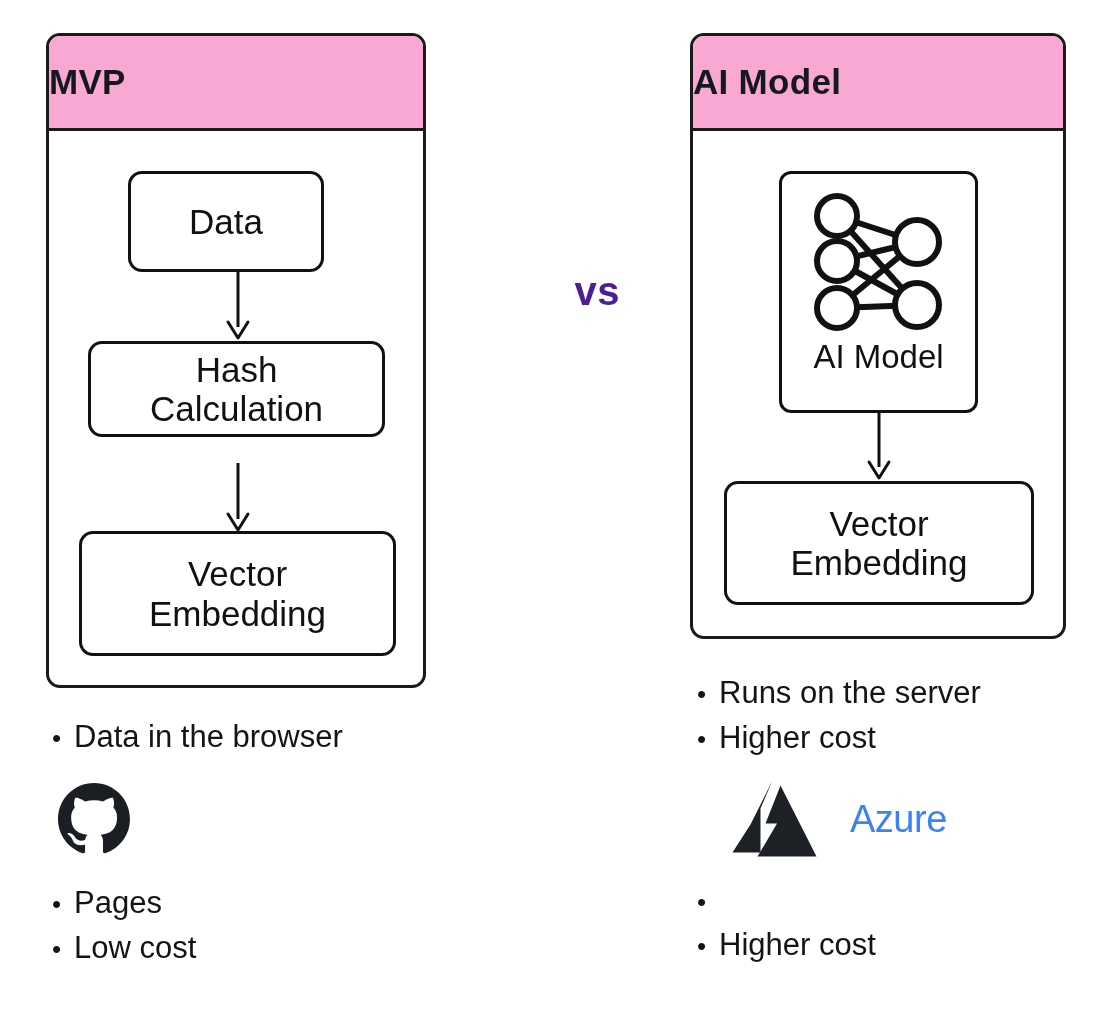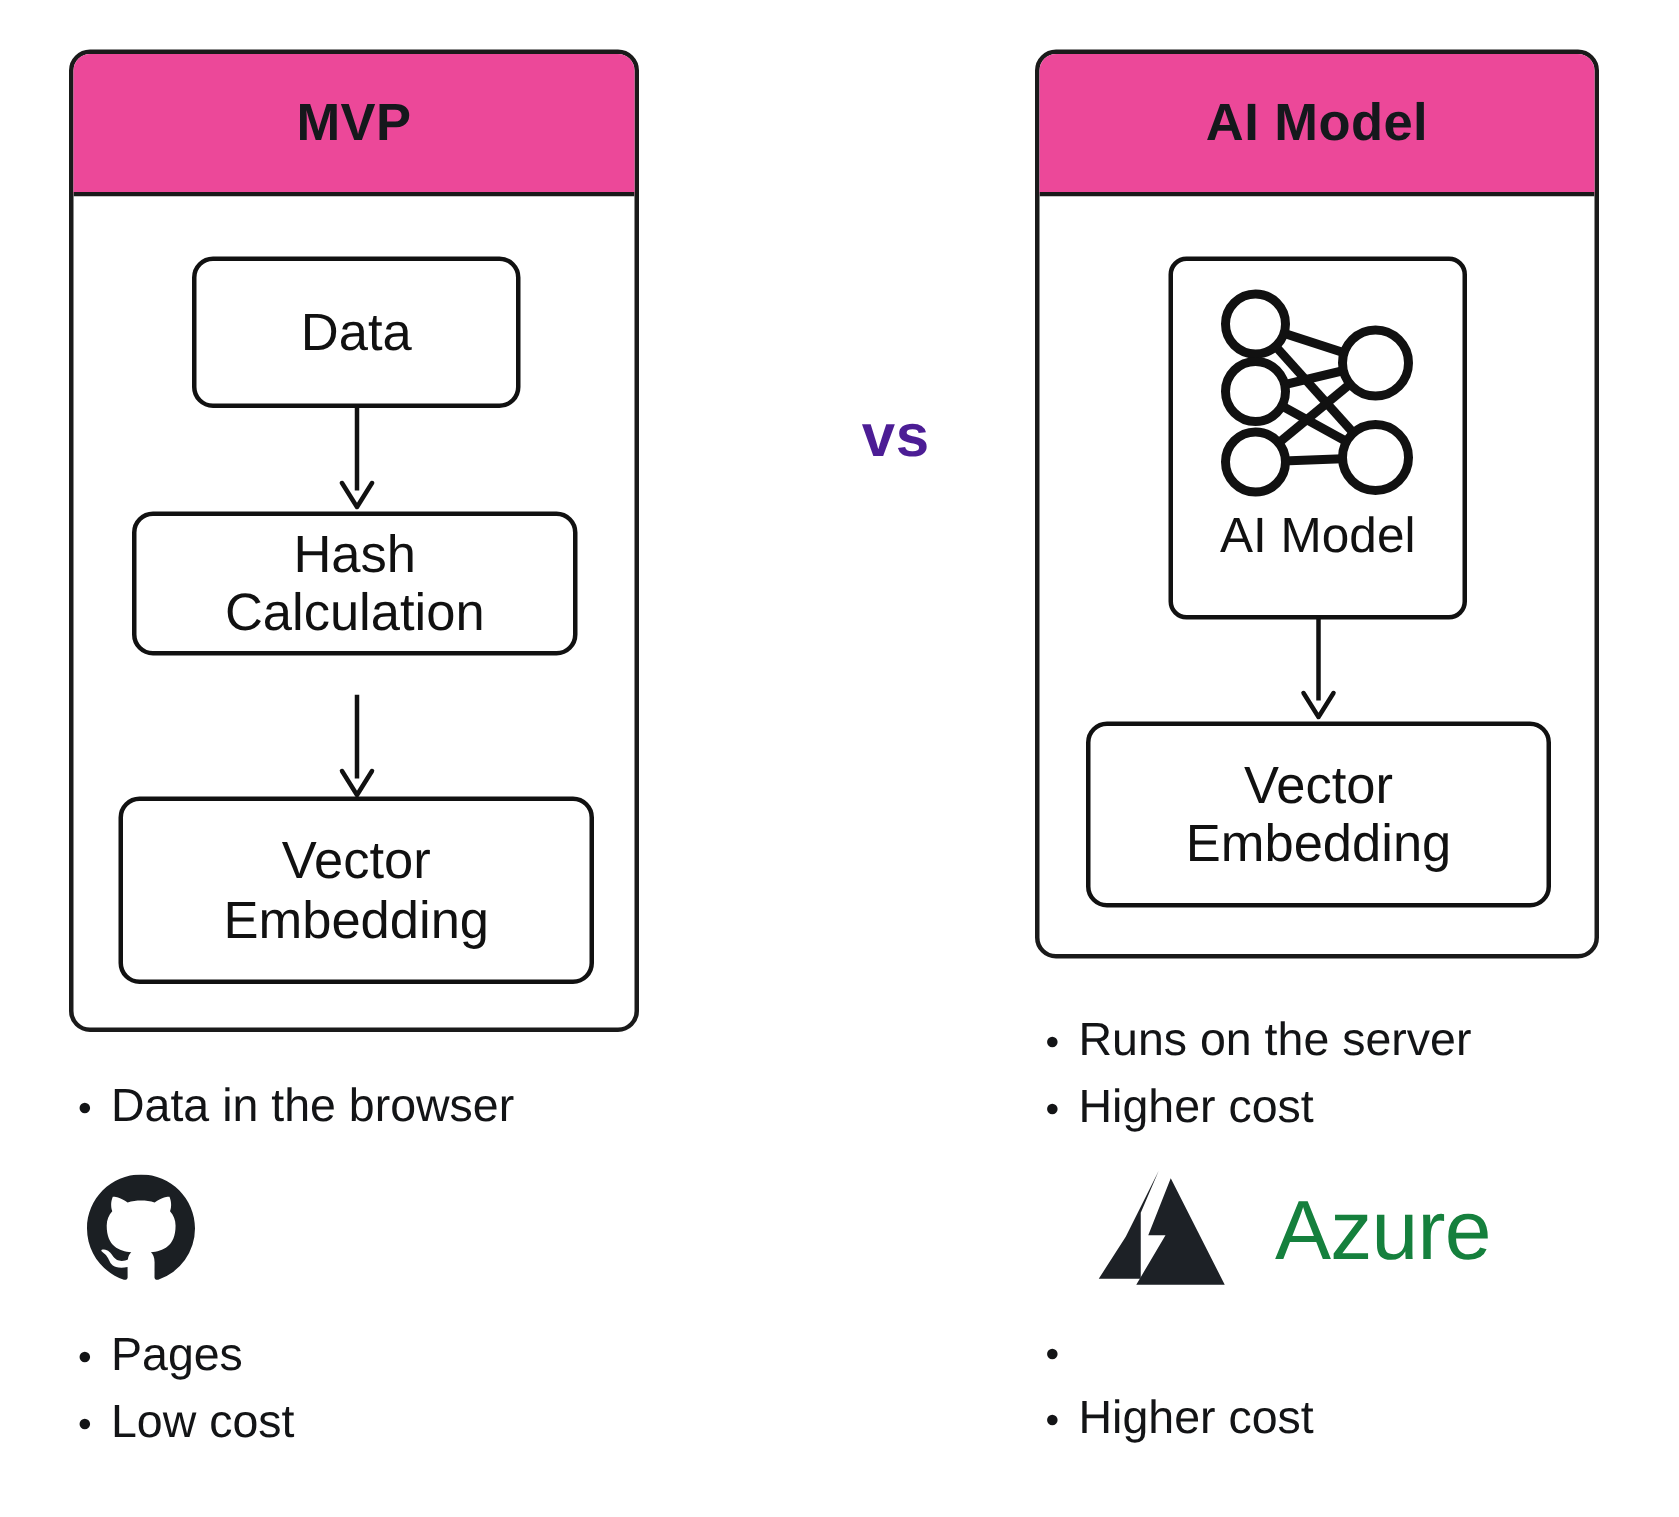--- a/index.html
+++ b/index.html
@@ -24,26 +24,25 @@
     background: #ffffff;
     box-sizing: border-box;
   }
   #panel-mvp  { left: 46px;  top: 33px; width: 380px; height: 655px; }
   #panel-ai   { left: 690px; top: 33px; width: 376px; height: 606px; }
 
   .panel-header {
     position: absolute;
     left: 0; right: 0; top: 0;
     height: 95px;
-    background: #ec4899;
+    background: #f9a8d4;
     border-bottom: 3px solid #1a1a1a;
     border-radius: 11px 11px 0 0;
     display: flex;
     align-items: center;
-    justify-content: center;
     box-sizing: border-box;
   }
   .panel-title {
     font-size: 35px;
     font-weight: bold;
     letter-spacing: 0.3px;
     color: #15181c;
   }
 
   
@@ -57,21 +56,21 @@
     align-items: center;
     justify-content: center;
     text-align: center;
     line-height: 1.12;
     font-size: 35px;
     color: #111111;
     padding: 4px 8px;
   }
   .node span { display: block; white-space: pre-line; }
 
-  #node-data      { left: 128px; top: 171px; width: 219px; height: 101px; }
+  #node-data      { left: 128px; top: 171px; width: 196px; height: 101px; }
   #node-hash      { left:  88px; top: 341px; width: 297px; height: 96px; }
   #node-vector-l  { left:  79px; top: 531px; width: 317px; height: 125px; }
 
   #node-aimodel   { left: 779px; top: 171px; width: 199px; height: 242px;
                     border-radius: 12px; flex-direction: column;
                     justify-content: flex-start; padding-top: 0; }
   #node-vector-r  { left: 724px; top: 481px; width: 310px; height: 124px; }
 
   .ai-svg { display: block; margin: 14px auto 0; }
   .ai-caption { font-size: 33px; line-height: 1; margin-top: 2px; }
@@ -125,23 +124,23 @@
   .gh-wordmark {
     font-size: 44px;
     margin-left: 13px;
     color: #1b1f23;
     letter-spacing: -0.5px;
   }
   .gh-bold { font-weight: bold; }
   .gh-light { font-weight: normal; margin-left: 10px; }
 
   .azure-word {
-    font-size: 56px;
+    font-size: 38px;
     margin-left: 14px;
-    color: #15803d;
+    color: #3b82f6;
     letter-spacing: -0.5px;
   }
 </style>
 </head>
 <body>
 
 <div class="panel" id="panel-mvp">
   <div class="panel-header">
     <div class="panel-title">MVP</div>
   </div>

